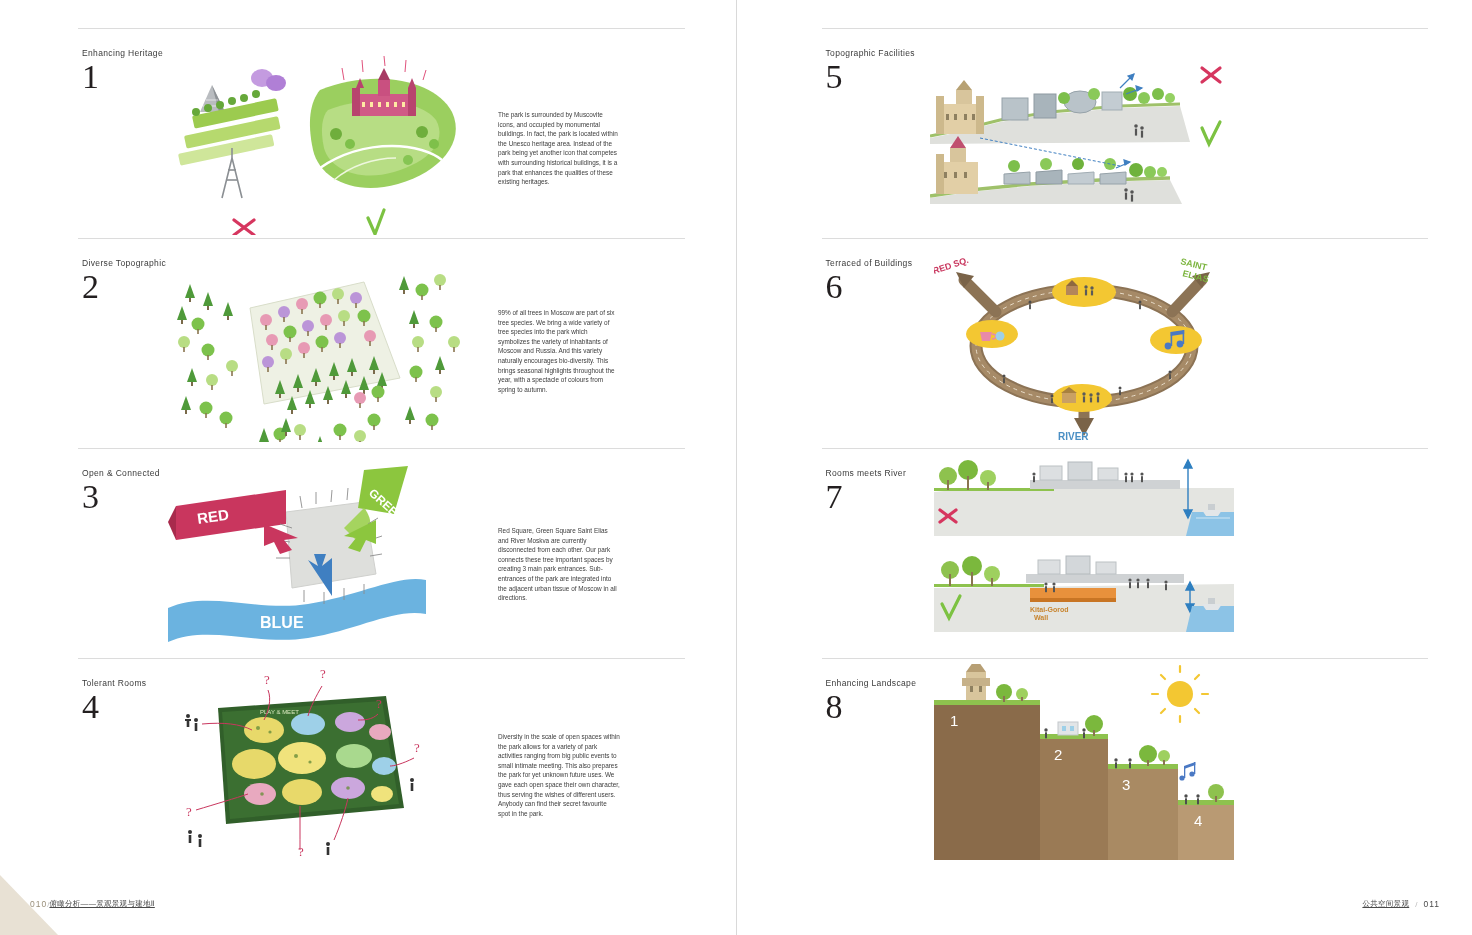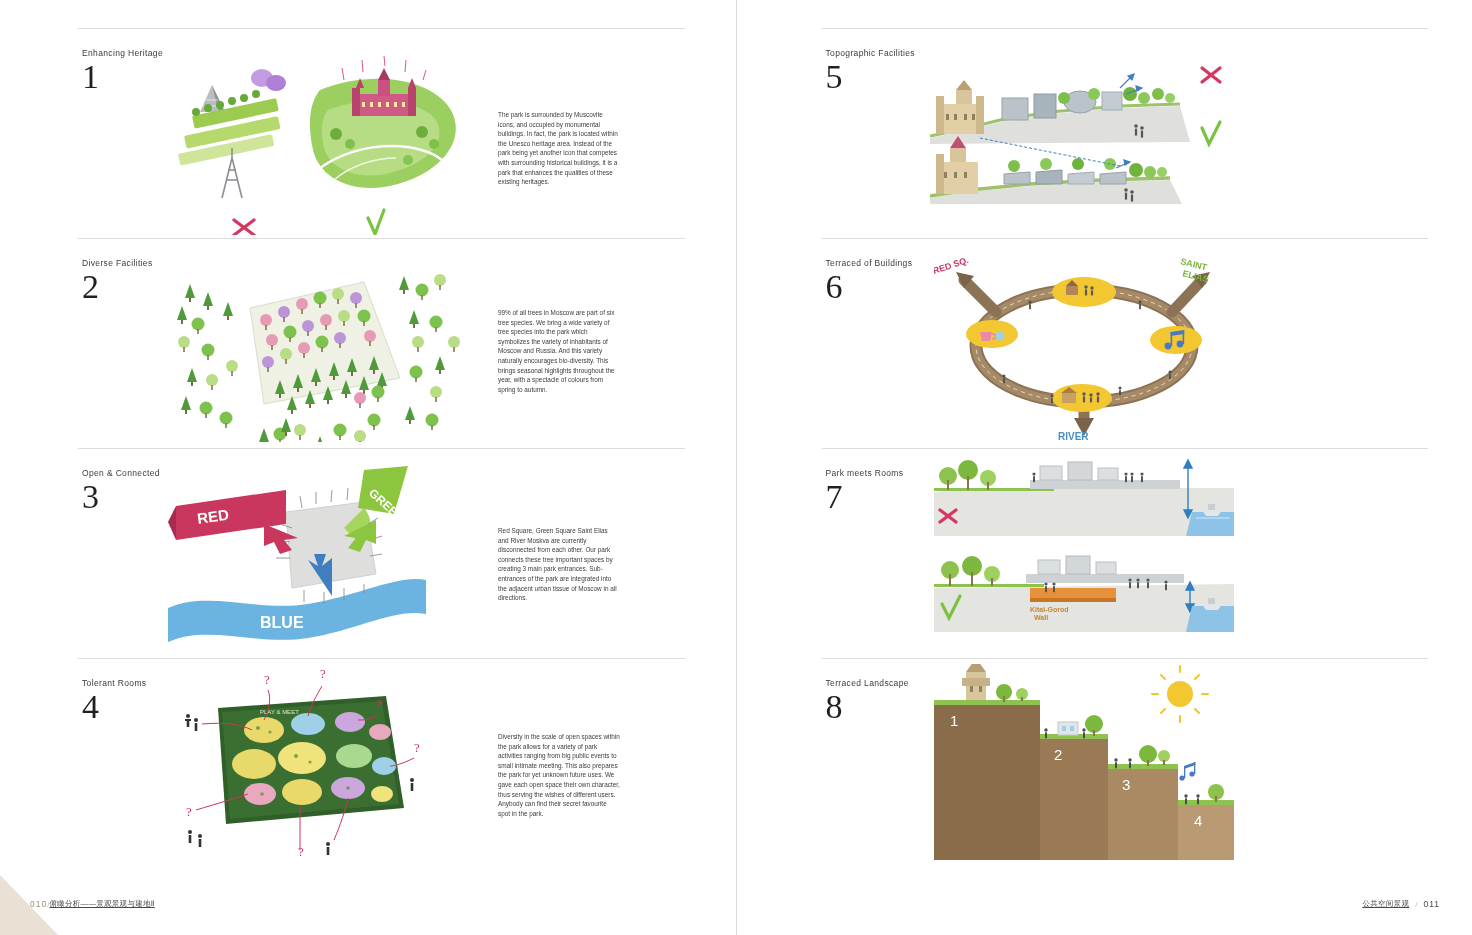--- a/index.html
+++ b/index.html
@@ -164,21 +164,21 @@
               <path class="mark-v" d="M198,168 L205,184 L214,160"></path>
             </g>
           </svg>
         </div>
 
         <div class="row-body" style="left:498px; top:82px;">The park is surrounded by Muscovite icons, and occupied by monumental buildings. In fact, the park is located within the Unesco heritage area. Instead of the park being yet another icon that competes with surrounding historical buildings, it is a park that enhances the qualities of these existing heritages.</div>
       </div>
 
       <div class="row">
         <div class="row-sep"></div>
-        <div class="row-title">Diverse Facilities</div>
+        <div class="row-title">Diverse Topographic</div>
         <div class="row-num">2</div>
 
         <div class="art" style="left:168px; top:8px; width:300px; height:196px;">
           <svg width="300" height="196" viewBox="0 0 300 196">
             <defs>
               <g id="tconif">
                   <polygon points="0,0 -5,14 5,14" fill="#4f9a3a"></polygon>
                   <rect x="-1" y="14" width="2" height="4" fill="#7a6a4a"></rect>
                 </g>
               <g id="tround">
@@ -673,21 +673,21 @@
             <text x="246" y="18" font-family="Liberation Sans, sans-serif" font-size="9" font-weight="bold" fill="#7cb53f" transform="rotate(14 246 18)">SAINT</text>
             <text x="248" y="30" font-family="Liberation Sans, sans-serif" font-size="9" font-weight="bold" fill="#7cb53f" transform="rotate(14 248 30)">ELIAS</text>
             <text x="124" y="194" font-family="Liberation Sans, sans-serif" font-size="10" font-weight="bold" fill="#4a8fc4">RIVER</text>
           </svg>
         </div>
 
       </div>
 
       <div class="row">
         <div class="row-sep"></div>
-        <div class="row-title">Park meets Rooms</div>
+        <div class="row-title">Rooms meets River</div>
         <div class="row-num">7</div>
 
         <div class="art" style="left:190px; top:4px; width:300px; height:188px;">
           <svg width="300" height="188" viewBox="0 0 300 188">
 
             <g>
 
               <path d="M0,40 L40,36 L90,36 L300,36 L300,84 L0,84 Z" fill="#e4e5e1"></path>
               <rect x="0" y="36" width="120" height="3" fill="#8ec24e"></rect>
 
@@ -814,21 +814,21 @@
               <text x="96" y="64" font-family="Liberation Sans, sans-serif" font-size="7" font-weight="bold" fill="#c8852f">Kitai-Gorod</text>
               <text x="100" y="72" font-family="Liberation Sans, sans-serif" font-size="7" font-weight="bold" fill="#c8852f">Wall</text>
             </g>
           </svg>
         </div>
 
       </div>
 
       <div class="row">
         <div class="row-sep"></div>
-        <div class="row-title">Terraced Landscape</div>
+        <div class="row-title">Enhancing Landscape</div>
         <div class="row-num">8</div>
 
         <div class="art" style="left:190px; top:6px; width:300px; height:196px;">
           <svg width="300" height="196" viewBox="0 0 300 196">
 
             <g>
               <path d="M0,40 L106,40 L106,196 L0,196 Z" fill="#8a6b4a"></path>
               <path d="M106,74 L174,74 L174,196 L106,196 Z" fill="#9a7a55"></path>
               <path d="M174,104 L244,104 L244,196 L174,196 Z" fill="#a98a63"></path>
               <path d="M244,140 L300,140 L300,196 L244,196 Z" fill="#b99a73"></path>

